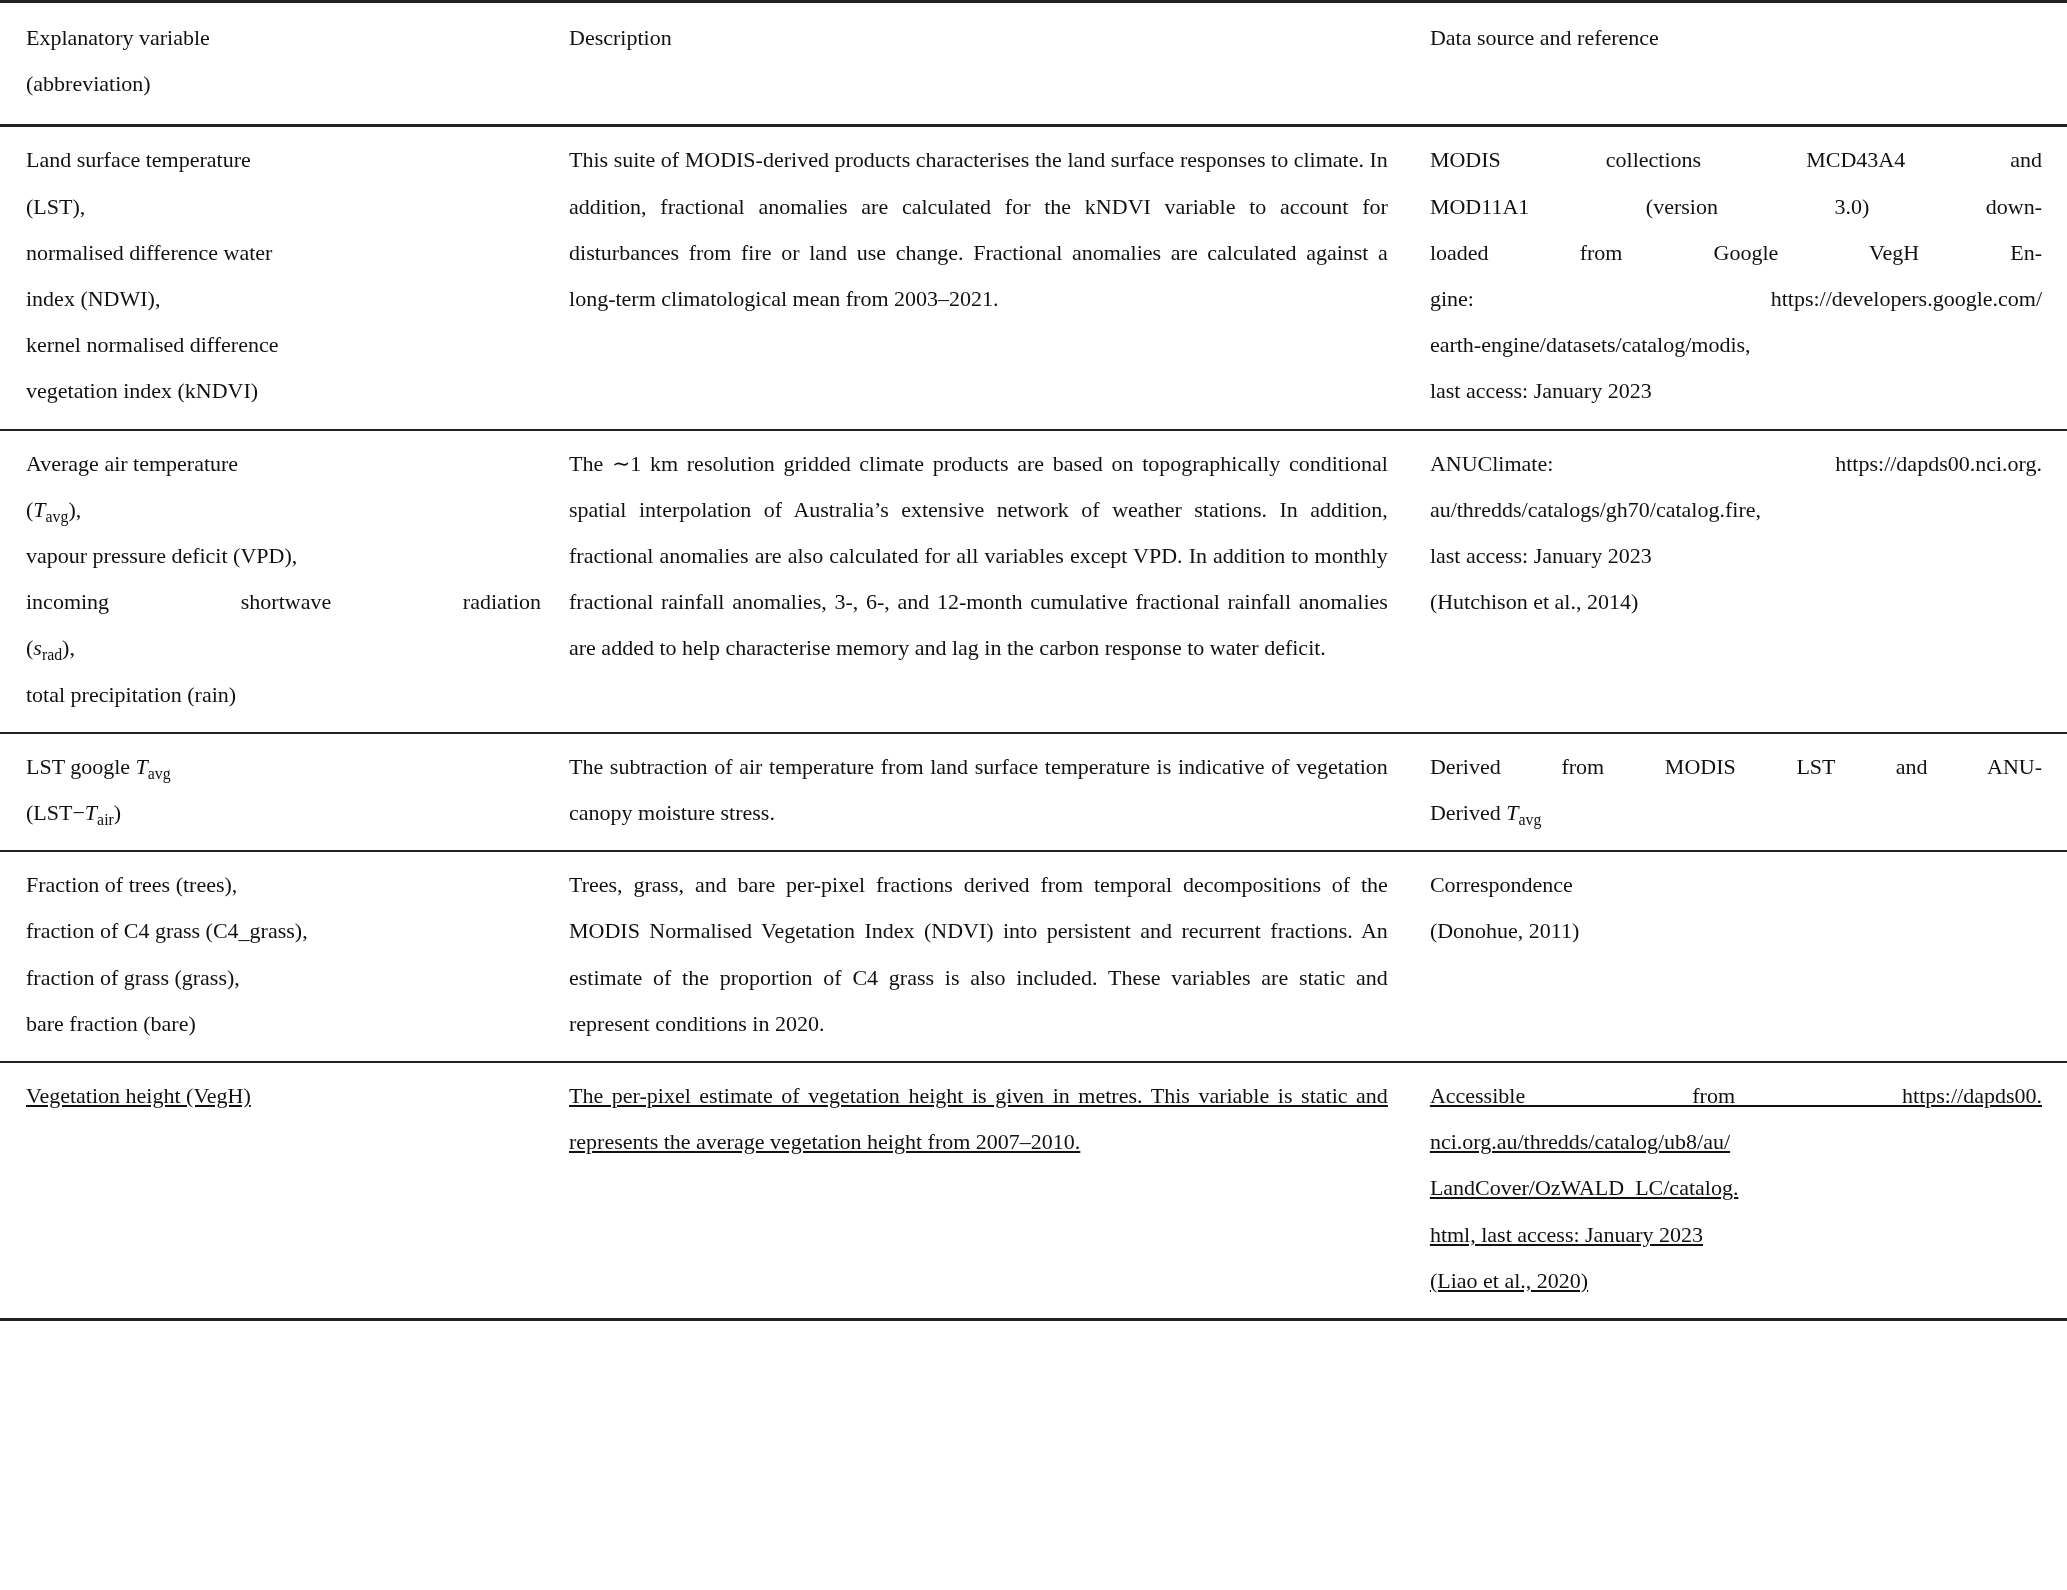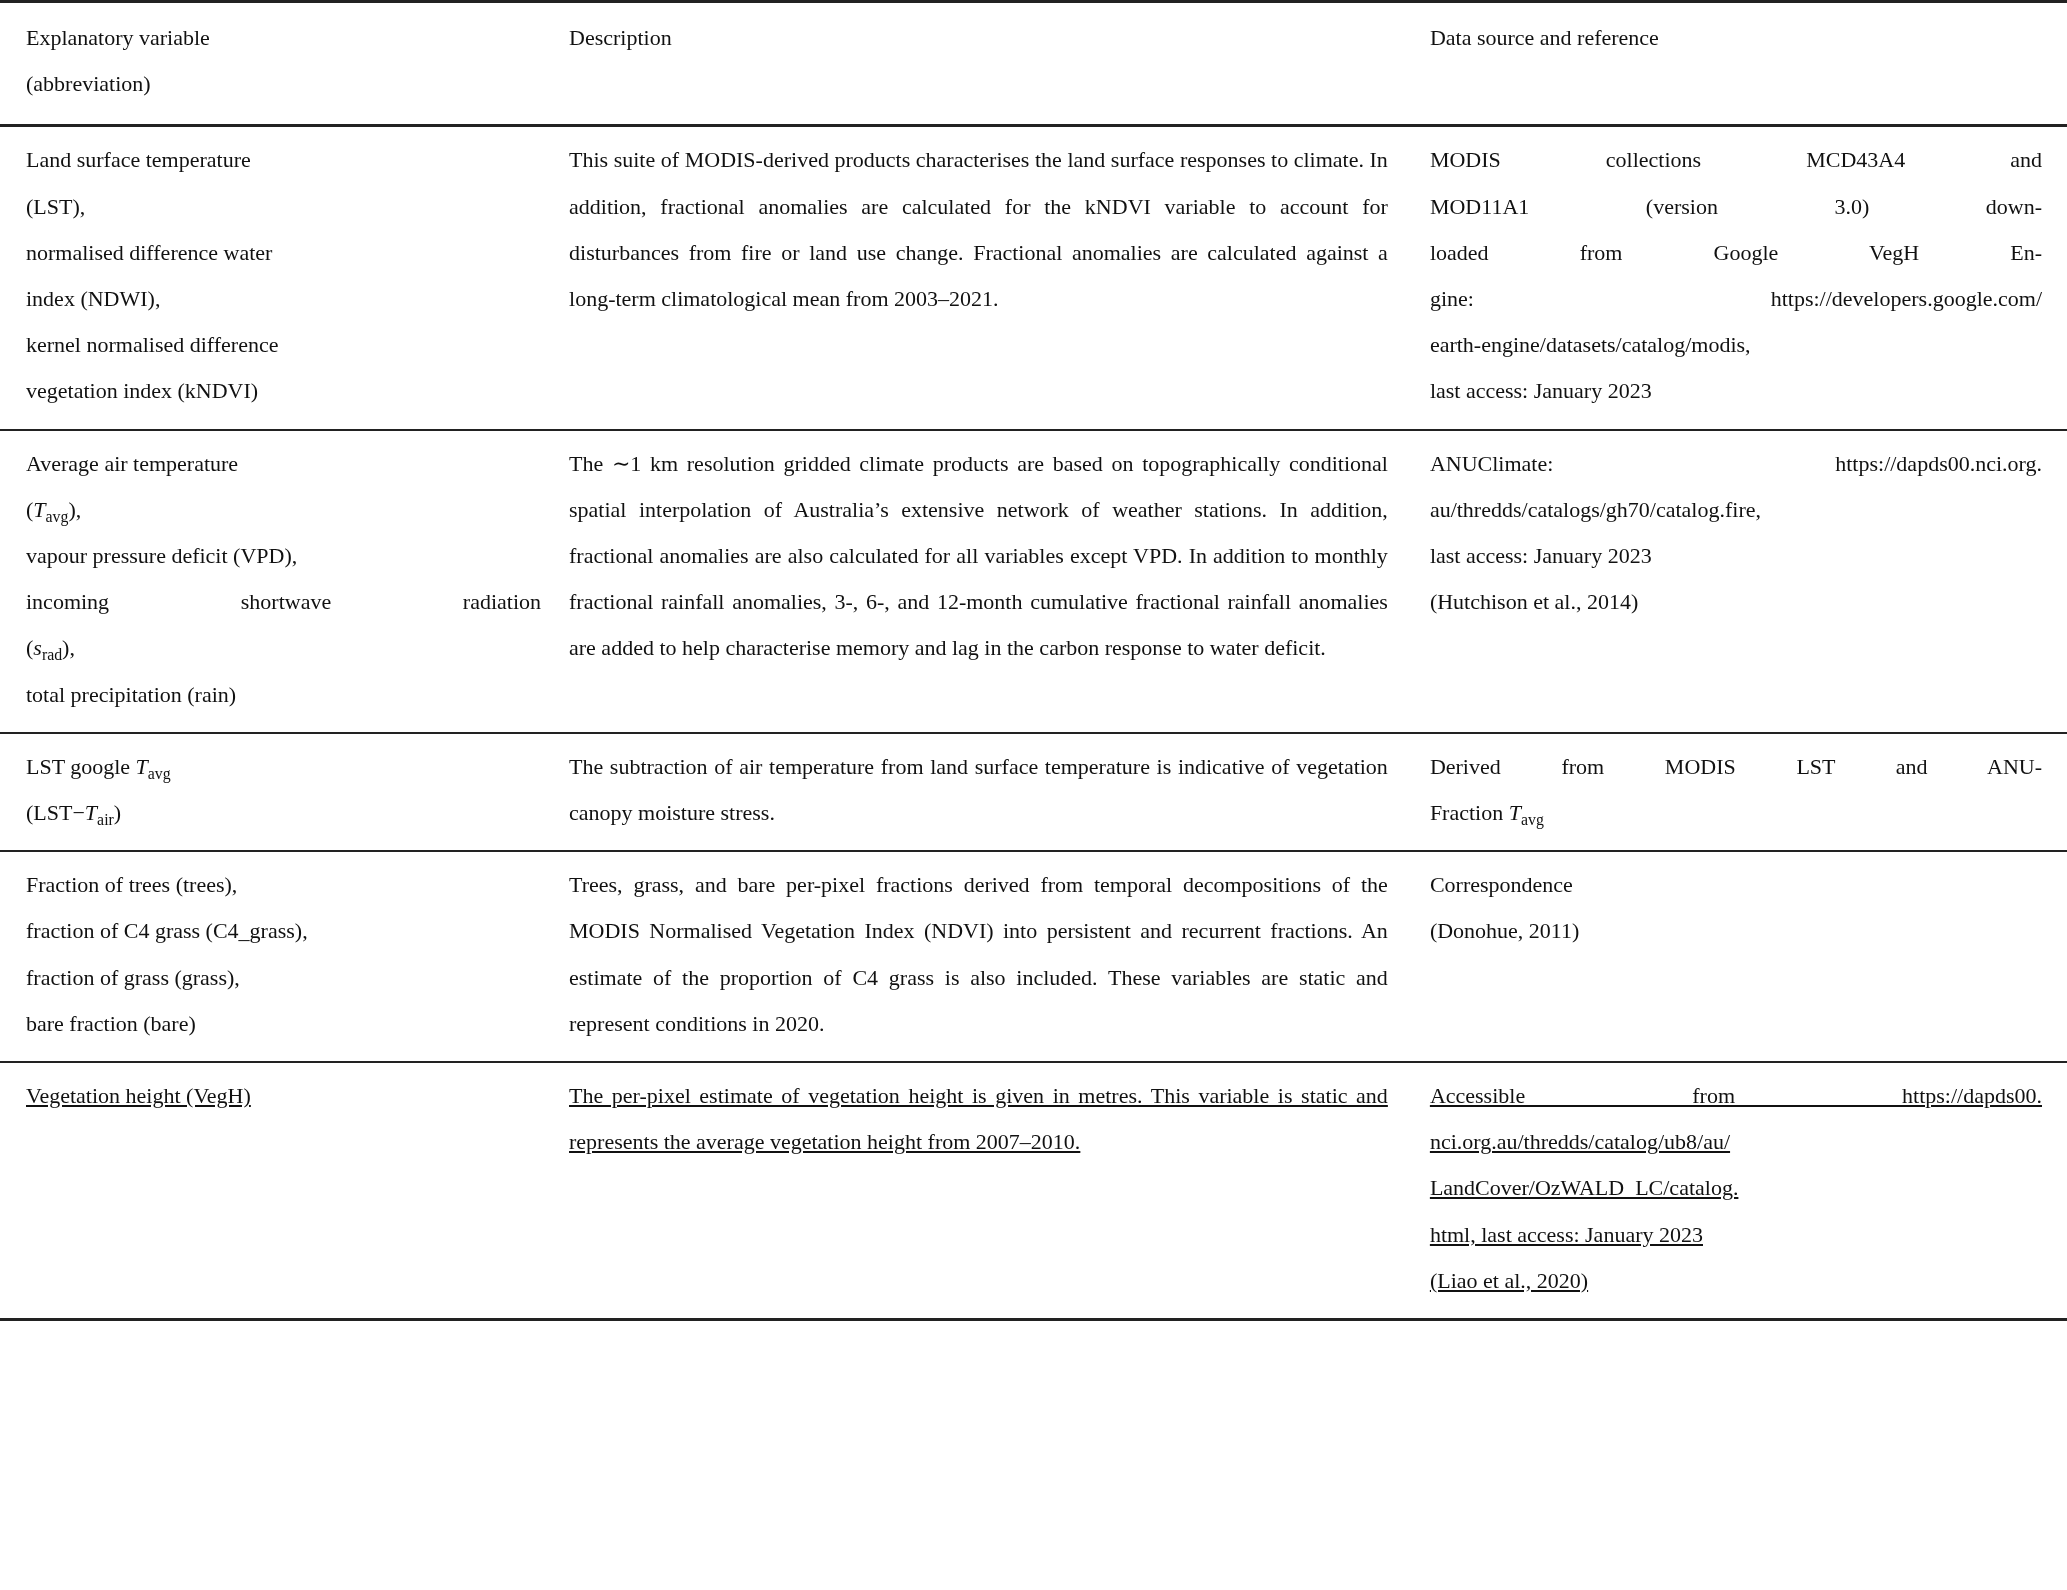--- a/index.html
+++ b/index.html
@@ -94,21 +94,21 @@
     </tr>
 
     <tr>
       <td class="c1">
         <span class="line"><span>LST google </span><i>T</i><sub>avg</sub></span>
         <span class="line"><span>(LST−</span><i>T</i><sub>air</sub><span>)</span></span>
       </td>
       <td class="c2 j">The subtraction of air temperature from land surface temperature is indicative of vegetation canopy moisture stress.</td>
       <td class="c3">
         <span class="jl">Derived from MODIS LST and ANU-</span>
-        <span class="line"><span>Fraction </span><i>T</i><sub>avg</sub></span>
+        <span class="line"><span>Derived </span><i>T</i><sub>avg</sub></span>
       </td>
     </tr>
 
     <tr>
       <td class="c1">
         <span class="line">Fraction of trees (trees),</span>
         <span class="line">fraction of C4 grass (C4_grass),</span>
         <span class="line">fraction of grass (grass),</span>
         <span class="line">bare fraction (bare)</span>
       </td>

